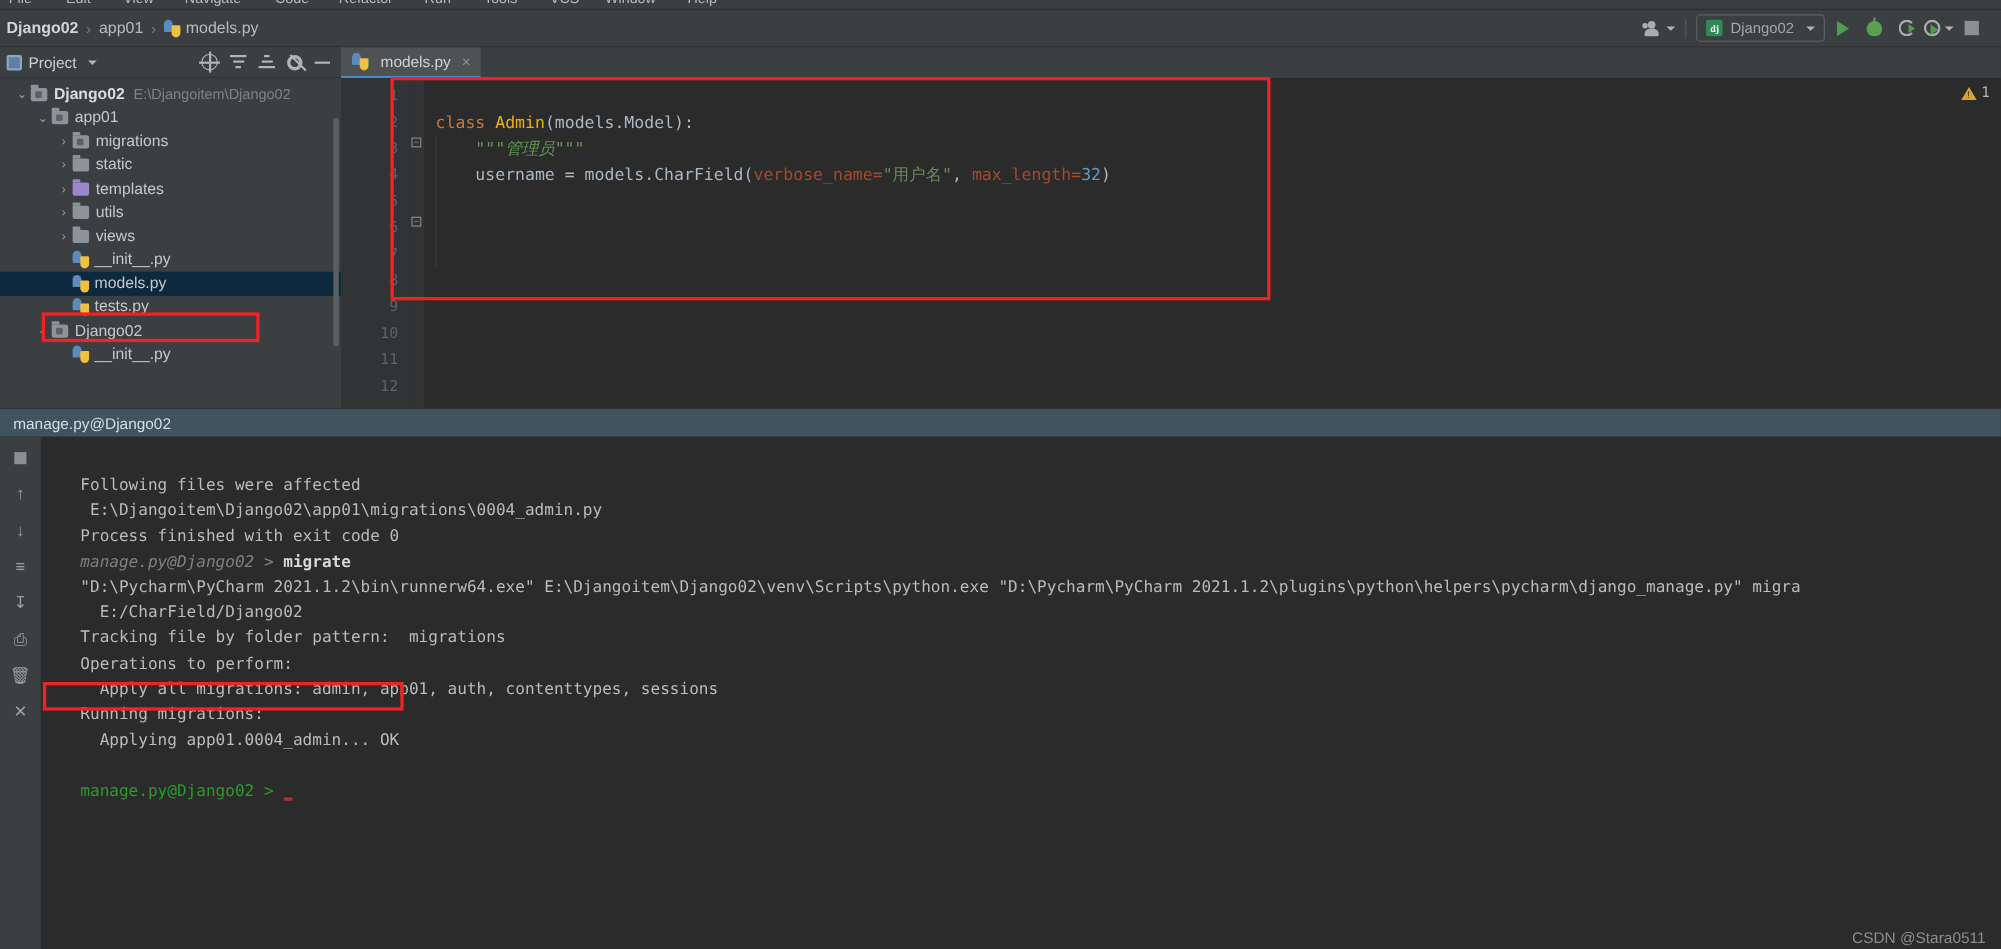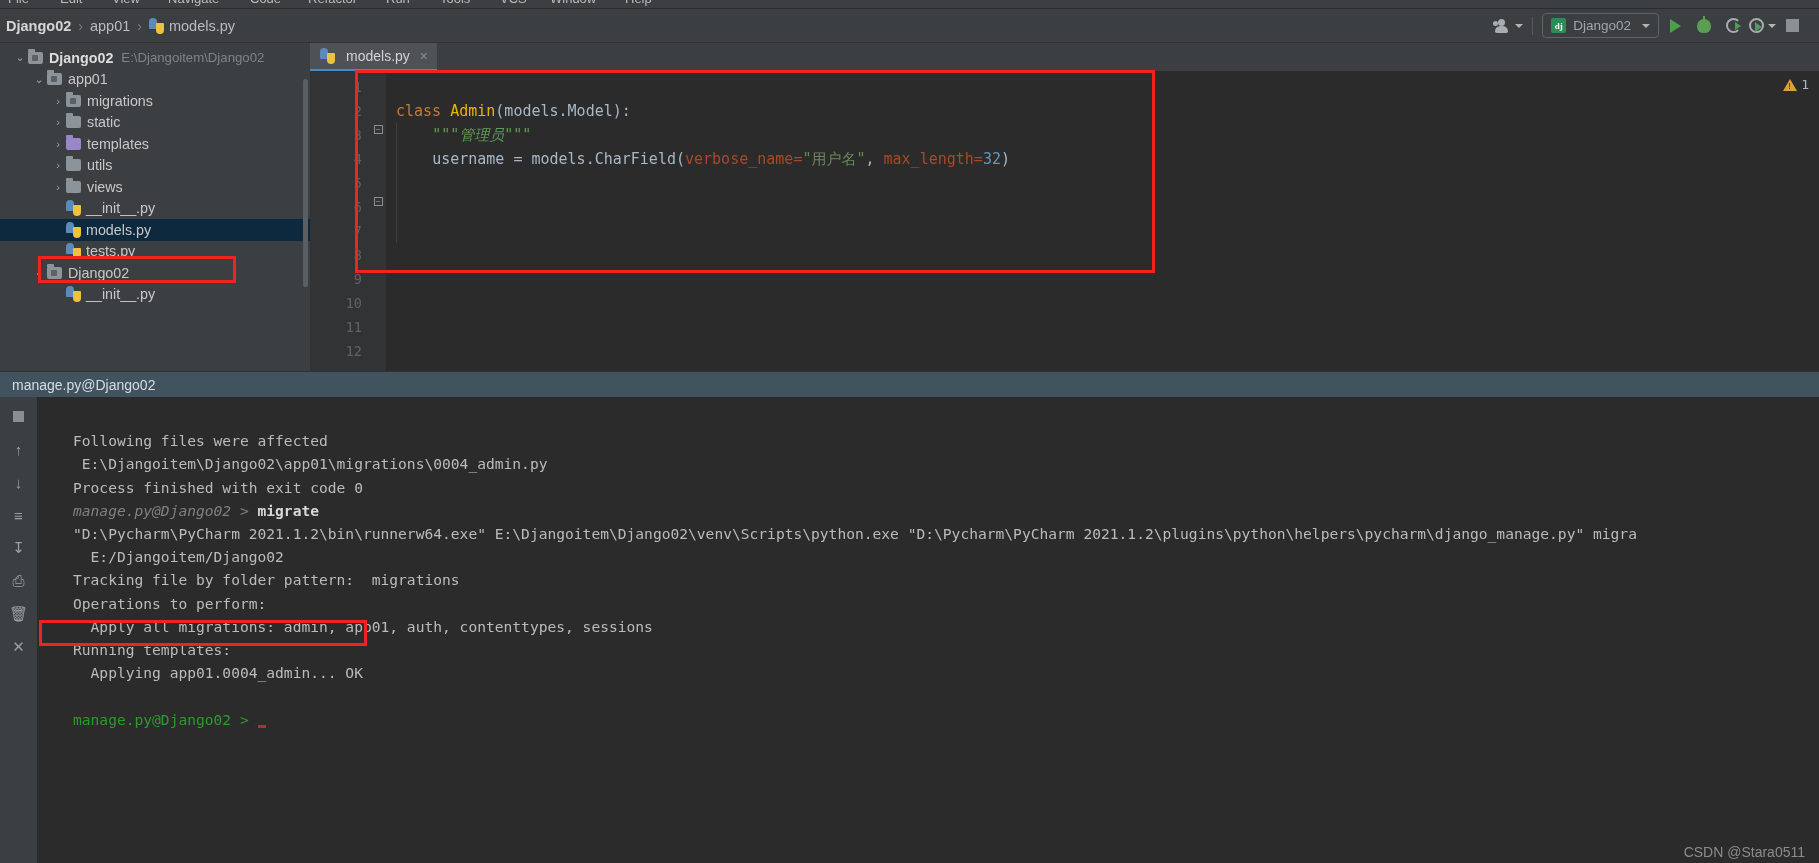--- a/index.html
+++ b/index.html
@@ -277,20 +277,42 @@
         </div>
       <div class="nav-btn">
           <span class="stopsq"></span>
         </div>
     </div>
   </div>
 
   <div class="body-row">
 
     <div class="project-pane">
+      <div class="pane-header">
+        <span class="pane-title">
+          <span class="proj-sq"></span>
+          <span>Project</span>
+          <span class="caret"></span>
+        </span>
+        <span class="pane-tools">
+          <span class="target-ic"></span>
+          <span class="collapse-ic">
+            <i style="top:1px;width:15px"></i>
+              <i style="top:6px;width:10px;left:2.5px"></i>
+              <i style="top:11px;width:5px;left:5px"></i>
+          </span>
+          <span class="collapse-ic">
+            <i style="top:1px;width:5px;left:5px"></i>
+              <i style="top:6px;width:10px;left:2.5px"></i>
+              <i style="top:11px;width:15px"></i>
+          </span>
+          <span class="gear-ic"></span>
+          <span class="minus-ic"></span>
+        </span>
+      </div>
 
       <div class="tree">
 
         <div class="tree-row" style="padding-left:12px">
           <span class="tw">⌄</span>
           <span class="folder mod"></span>
           <span class="tree-label bold">Django02</span>
           <span class="tree-path">E:\Djangoitem\Django02</span>
         </div>
         <div class="tree-row" style="padding-left:31px">
@@ -433,25 +455,25 @@
         <span class="rs-ic">🗑</span>
         <span class="rs-ic">✕</span>
       </div>
 
       <div class="console">
 <span>Following files were affected</span>
 <span> E:\Djangoitem\Django02\app01\migrations\0004_admin.py</span>
 <span>Process finished with exit code 0</span>
 <span class="gray">manage.py@Django02 &gt; </span><span class="bold">migrate</span>
 <span>"D:\Pycharm\PyCharm 2021.1.2\bin\runnerw64.exe" E:\Djangoitem\Django02\venv\Scripts\python.exe "D:\Pycharm\PyCharm 2021.1.2\plugins\python\helpers\pycharm\django_manage.py" migra</span>
-<span>  E:/Djangoitem/Django02</span>
+<span>  E:/CharField/Django02</span>
 <span>Tracking file by folder pattern:  migrations</span>
 <span>Operations to perform:</span>
 <span>  Apply all migrations: admin, app01, auth, contenttypes, sessions</span>
-<span>Running templates:</span>
+<span>Running migrations:</span>
 <span>  Applying app01.0004_admin... OK</span>
 <span></span>
 <span class="green">manage.py@Django02 &gt; </span><span class="cursor-sq"></span>
 
         
         <div class="hl-box" style="left:2px; top:223px; width:328px; height:26px;"></div>
 
         <div class="watermark">CSDN @Stara0511</div>
       </div>
     </div>

